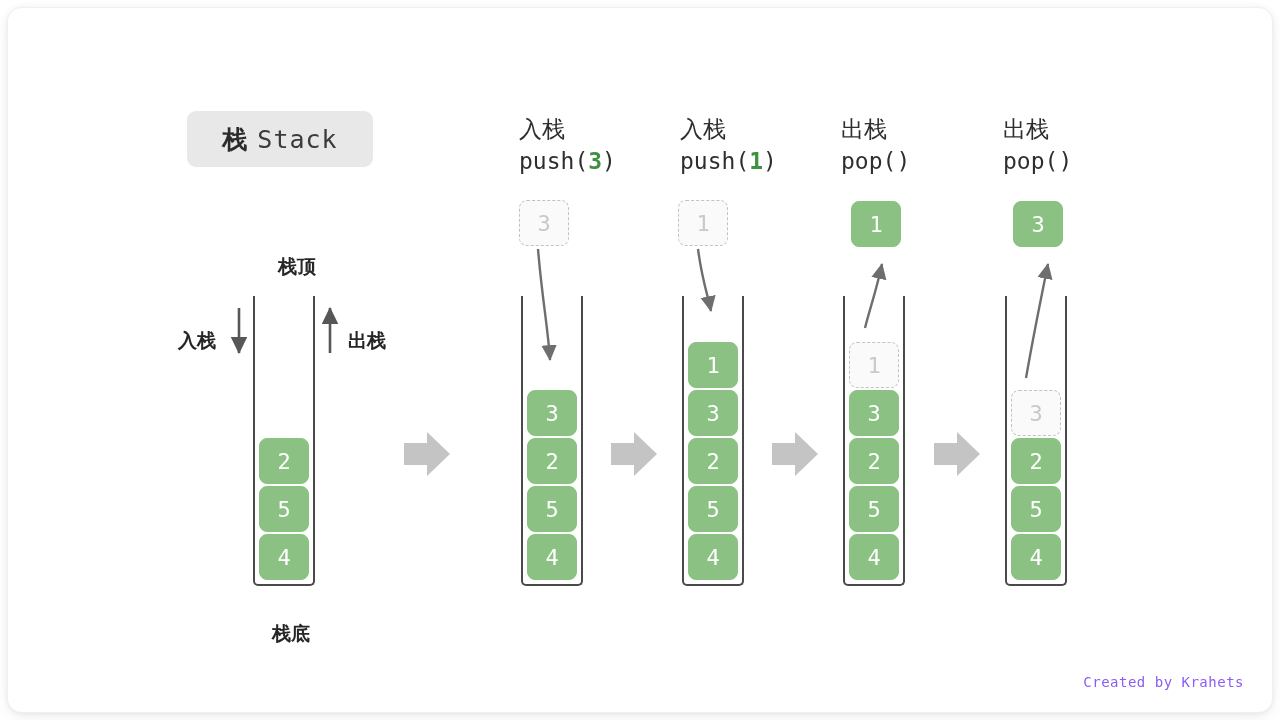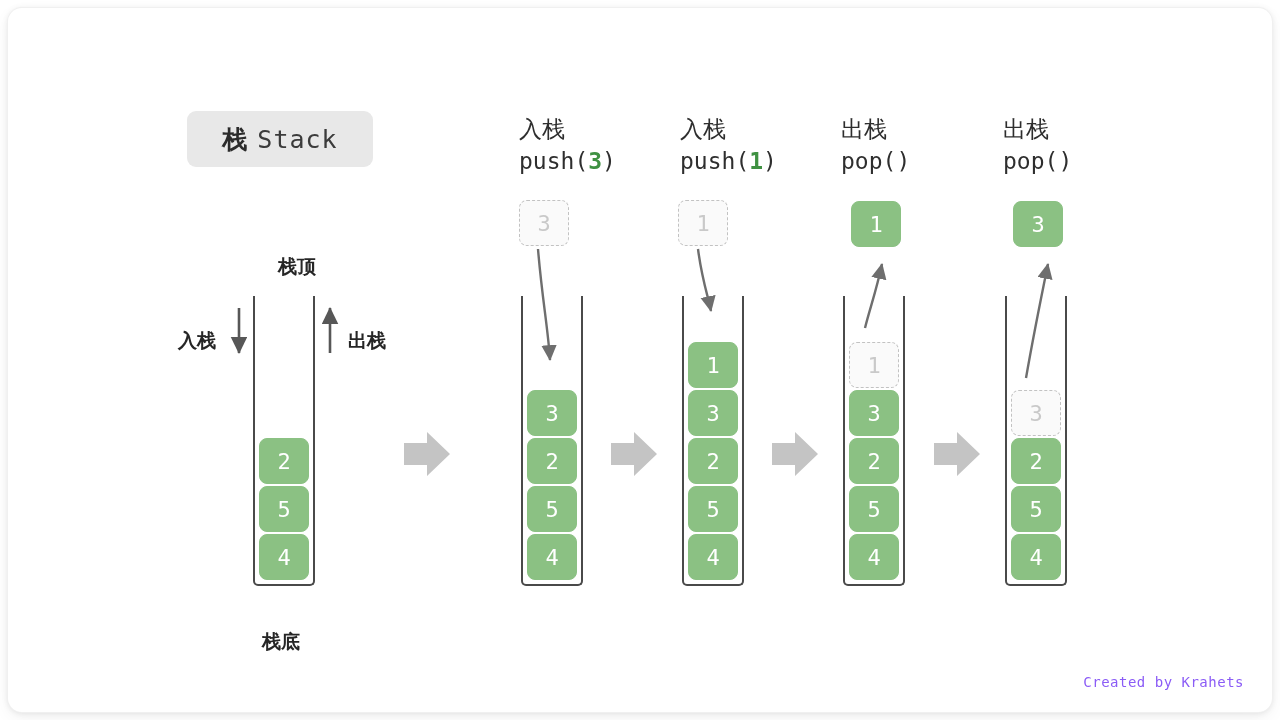--- a/index.html
+++ b/index.html
@@ -196,21 +196,21 @@
     <div class="vlabel" style="left:170px; top:320px;">入栈</div>
 
     <div class="vlabel" style="left:340px; top:320px;">出栈</div>
 
     <div class="stack" style="left:245px; top:288px;">
       <div class="slot solid" style="bottom:4px;">4</div>
       <div class="slot solid" style="bottom:52px;">5</div>
       <div class="slot solid" style="bottom:100px;">2</div>
     </div>
 
-    <div class="vlabel" style="left:254px; top:613px;margin-top:8px;">栈底</div>
+    <div class="vlabel" style="left:264px; top:613px;">栈底</div>
 
     <div class="op-caption" style="left:511px; top:106px;">
       <span class="op-cn">入栈</span>
       <span class="op-code"><span>push(</span><span class="arg">3</span><span>)</span></span>
     </div>
 
     <div class="float-box ghost" style="left:511px; top:192px;">3</div>
 
     <div class="stack" style="left:513px; top:288px;">
       <div class="slot solid" style="bottom:4px;">4</div>

